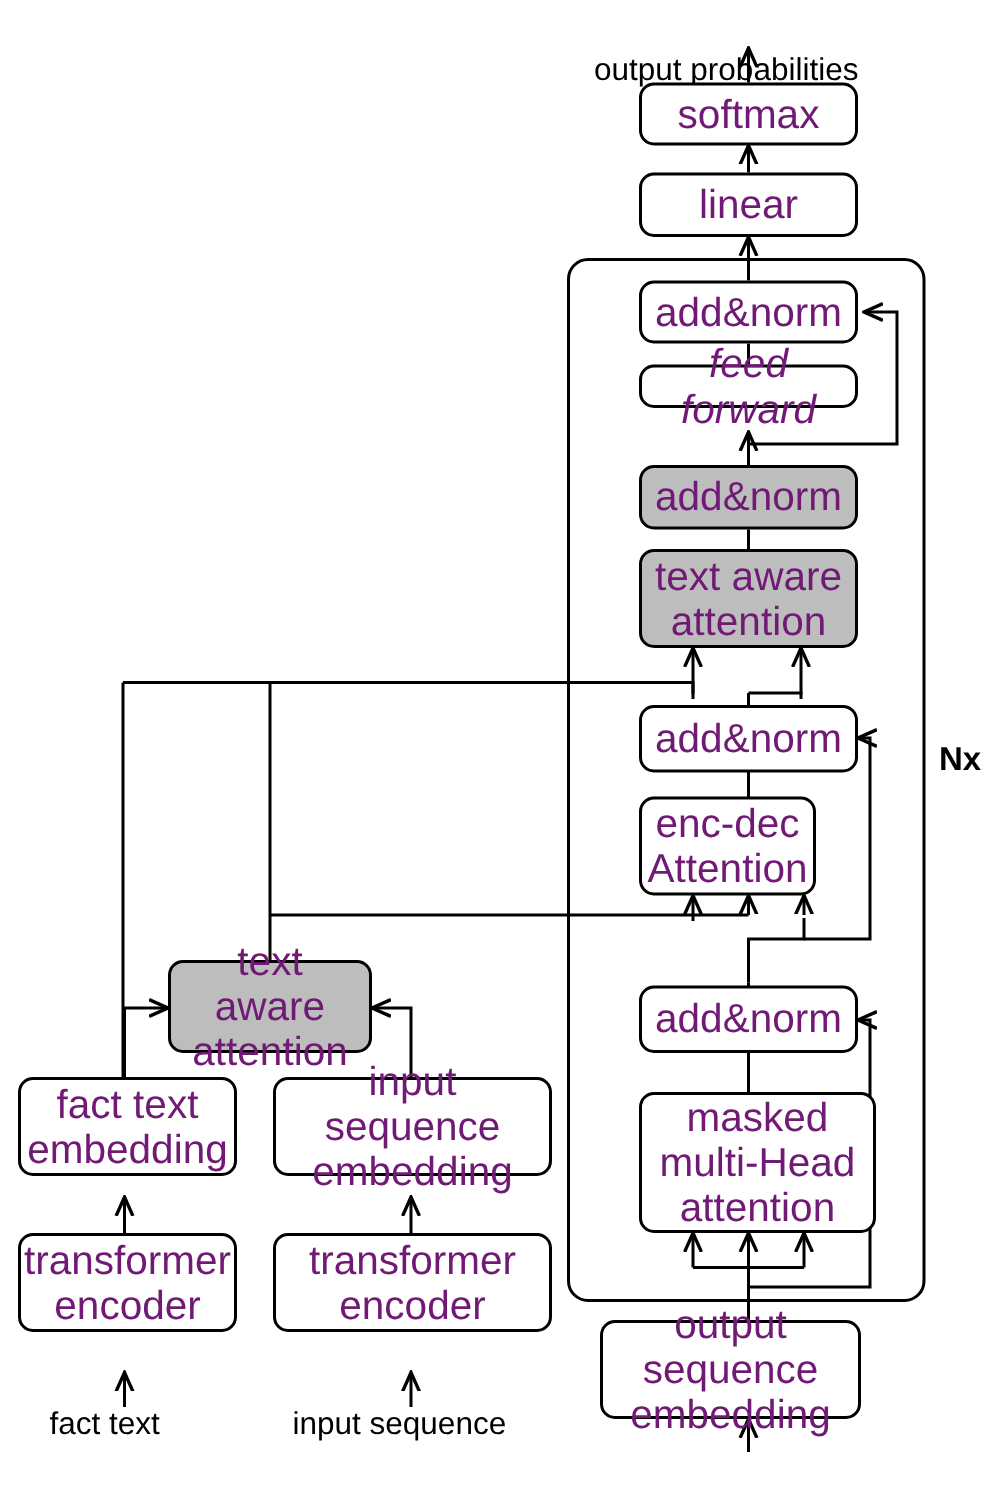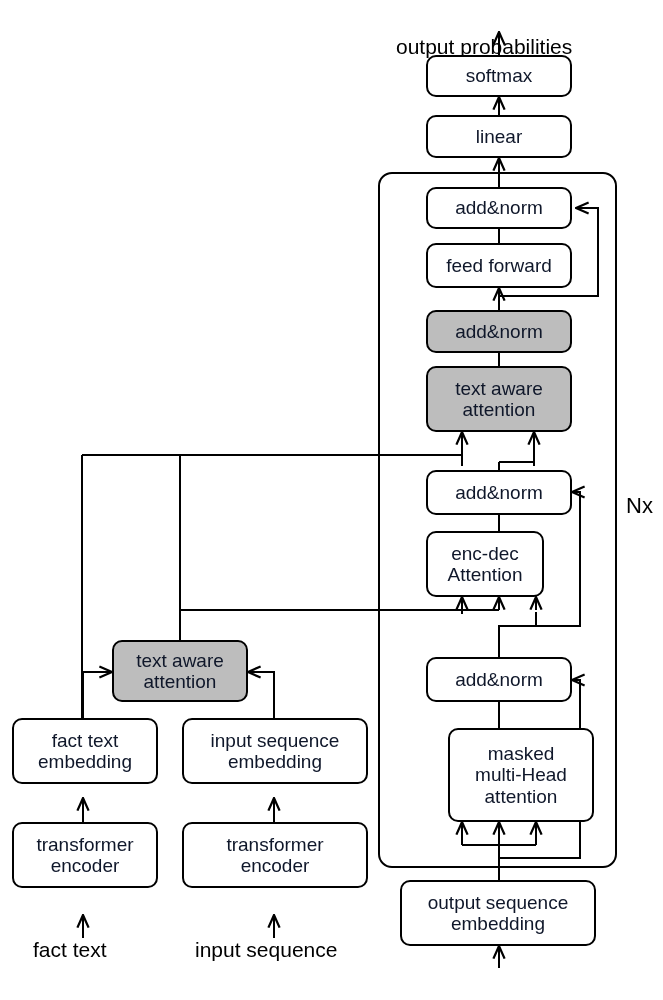--- a/index.html
+++ b/index.html
@@ -27,22 +27,22 @@
     position: absolute;
     box-sizing: border-box;
     border: 2px solid #000000;
     border-radius: 10px;
     background: #ffffff;
     display: flex;
     align-items: center;
     justify-content: center;
     text-align: center;
     line-height: 1.12;
-    color: #0f172a;
-    font-size: 19px;
+    color: #701a75;
+    font-size: 27px;
     z-index: 3;
   }
   .node.shaded {
     background: #bdbdbd;
   }
   .node .lbl {
     display: block;
     white-space: pre-line;
     padding: 0 4px;
   }
@@ -50,21 +50,21 @@
     position: absolute;
     color: #000000;
     font-size: 21px;
     white-space: nowrap;
     z-index: 3;
   }
   .nx-label {
     position: absolute;
     color: #000000;
     font-size: 22px;
-    font-weight: normal;
+    font-weight: bold;
     z-index: 3;
   }
   .nx-frame {
     position: absolute;
     box-sizing: border-box;
     border: 2px solid #000000;
     border-radius: 14px;
     background: transparent;
     z-index: 1;
   }
@@ -161,21 +161,21 @@
   </div>
 
   <div class="node" style="left:426px; top:115px; width:146px; height:43px;align-items:center;">
     <span class="lbl">linear</span>
   </div>
 
   <div class="node" style="left:426px; top:187px; width:146px; height:42px;">
     <span class="lbl">add&amp;norm</span>
   </div>
 
-  <div class="node" style="left:426px; top:243px; width:146px; height:45px;">
+  <div class="node" style="left:426px; top:243px; width:146px; height:29px;font-style:italic;">
     <span class="lbl">feed forward</span>
   </div>
 
   <div class="node shaded" style="left:426px; top:310px; width:146px; height:43px;">
     <span class="lbl">add&amp;norm</span>
   </div>
 
   <div class="node shaded" style="left:426px; top:366px; width:146px; height:66px;">
     <span class="lbl">text aware
 attention</span>
@@ -187,27 +187,27 @@
 
   <div class="node" style="left:426px; top:531px; width:118px; height:66px;">
     <span class="lbl">enc-dec
 Attention</span>
   </div>
 
   <div class="node" style="left:426px; top:657px; width:146px; height:45px;">
     <span class="lbl">add&amp;norm</span>
   </div>
 
-  <div class="node" style="left:448px; top:728px; width:146px; height:94px;">
+  <div class="node" style="left:426px; top:728px; width:158px; height:94px;">
     <span class="lbl">masked
 multi-Head
 attention</span>
   </div>
 
-  <div class="node" style="left:400px; top:880px; width:196px; height:66px;">
+  <div class="node" style="left:400px; top:880px; width:174px; height:66px;">
     <span class="lbl">output sequence
 embedding</span>
   </div>
 
 
   <div class="node shaded" style="left:112px; top:640px; width:136px; height:62px;">
     <span class="lbl">text aware
 attention</span>
   </div>
 

